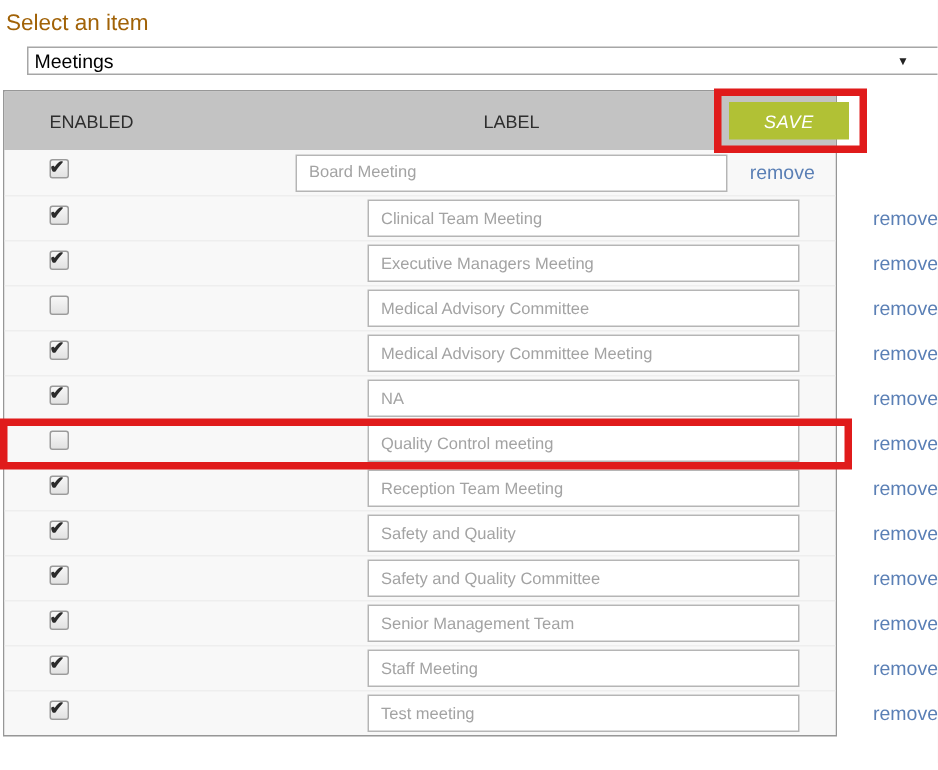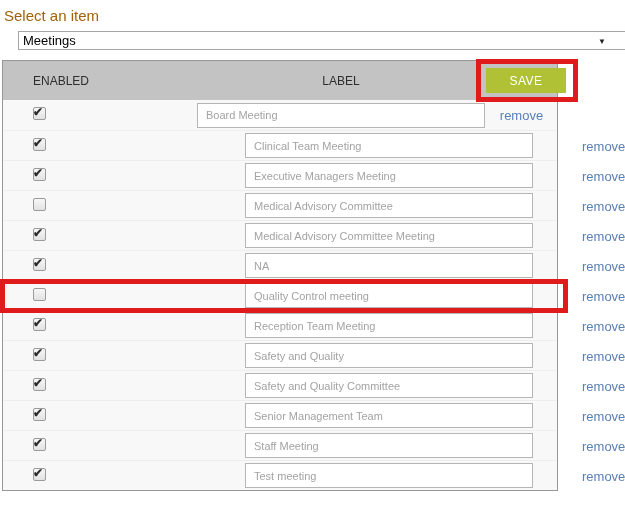--- a/index.html
+++ b/index.html
@@ -31,20 +31,21 @@
   }
   .col1{width:193px;box-sizing:border-box;padding-left:30px;flex:none;}
   .col2{width:290px;box-sizing:border-box;flex:none;text-align:center;}
   .col3{flex:1;box-sizing:border-box;text-align:center;}
   .save-cell{display:flex;justify-content:flex-end;align-items:center;padding-right:1px;}
   .save-wrap{position:relative;display:inline-block;}
   .save{
     width:80px;height:25px;border:none;background:#b1c135;color:#ffffff;
     font-size:12px;letter-spacing:0.5px;cursor:pointer;
     font-family:"Liberation Sans",sans-serif;
+    font-style:italic;
   }
   .redbox{position:absolute;border:5px solid #e01b1b;pointer-events:none;z-index:5;}
   .save-redbox{left:-10px;top:-9px;right:-12px;bottom:-9px;}
   .row{
     height:30px;display:flex;align-items:center;background:#f8f8f8;
     position:relative;box-sizing:border-box;
   }
   .row + .row{border-top:1px solid #eeeeee;gap:48px;}
   .row-redbox{display:none;left:-3px;right:-11px;top:-2px;bottom:-3px;}
   .row.highlighted .row-redbox{display:block;}

